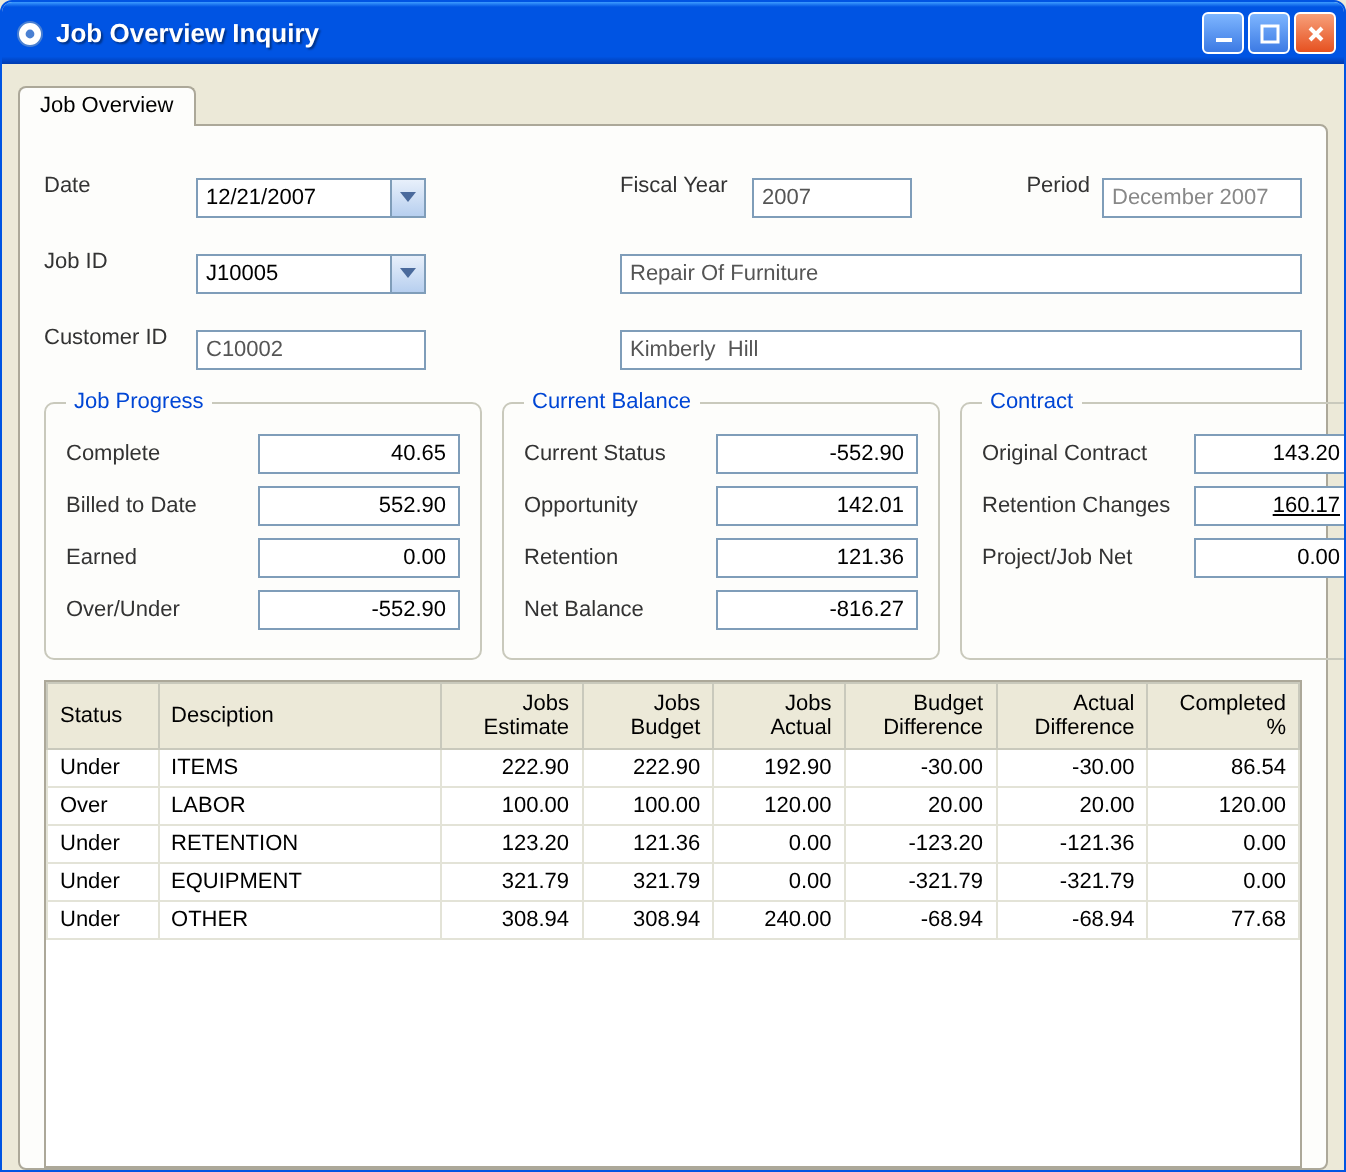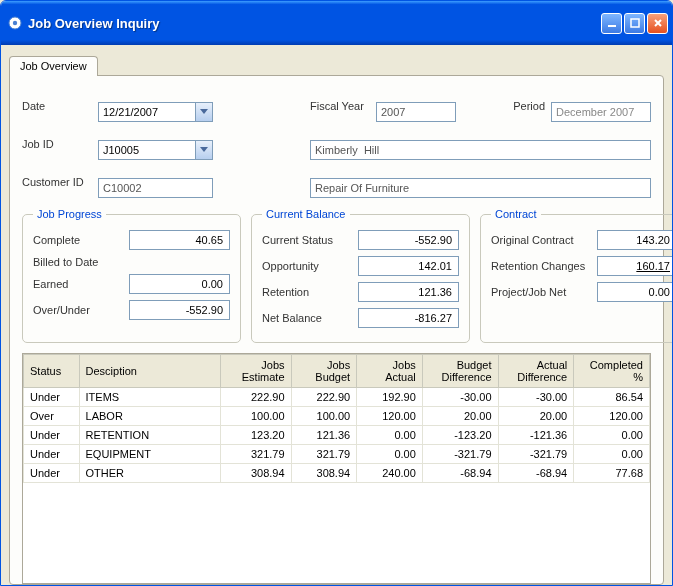--- a/index.html
+++ b/index.html
@@ -16,21 +16,21 @@
     width: 673px;
     height: 586px;
     background: #ece9d8;
     border: 1px solid #0054e3;
     display: flex;
     flex-direction: column;
     border-radius: 6px 6px 0 0;
     overflow: hidden;
   }
   .titlebar {
-    height: 44px;
+    height: 31px;
     background: linear-gradient(to bottom, #3c9cff 0%, #0054e3 8%, #0054e3 40%, #0054e3 88%, #003bb0 100%);
     display: flex;
     align-items: center;
     padding: 0 4px 0 6px;
     color: white;
     font-weight: bold;
     font-size: 13px;
   }
   .titlebar .app-icon {
     width: 16px;
@@ -279,37 +279,38 @@
 
         <div>
           <div class="field-row">
             <label class="wide-label">Fiscal Year</label>
             <input class="txt" style="width: 80px;" readonly="" value="2007">
             <div style="flex:1"></div>
             <label style="width:40px;text-align:right">Period</label>
             <input class="txt" style="width: 100px; color: rgb(136, 136, 136);" readonly="" value="December 2007">
           </div>
           <div class="field-row" style="margin-top:6px">
+            <input class="txt" style="flex: 1 1 0%;" readonly="" value="Repair Of Furniture">
+          </div>
+          <div class="field-row" style="margin-top:6px">
             <input class="txt" style="flex: 1 1 0%;" readonly="" value="Kimberly  Hill">
-          </div>
-          <div class="field-row" style="margin-top:6px">
-            <input class="txt" style="flex: 1 1 0%;" readonly="" value="Repair Of Furniture">
           </div>
         </div>
       </div>
 
       <div class="groups">
         <fieldset class="group grow">
           <legend>Job Progress</legend>
           <div class="field-row">
               <label>Complete</label>
               <input class="num" readonly="" value="40.65" style="">
             </div>
           <div class="field-row">
               <label>Billed to Date</label>
+              <input class="num" readonly="" value="552.90" style="">
             </div>
           <div class="field-row">
               <label>Earned</label>
               <input class="num" readonly="" value="0.00" style="">
             </div>
           <div class="field-row">
               <label>Over/Under</label>
               <input class="num" readonly="" value="-552.90" style="">
             </div>
         </fieldset>

